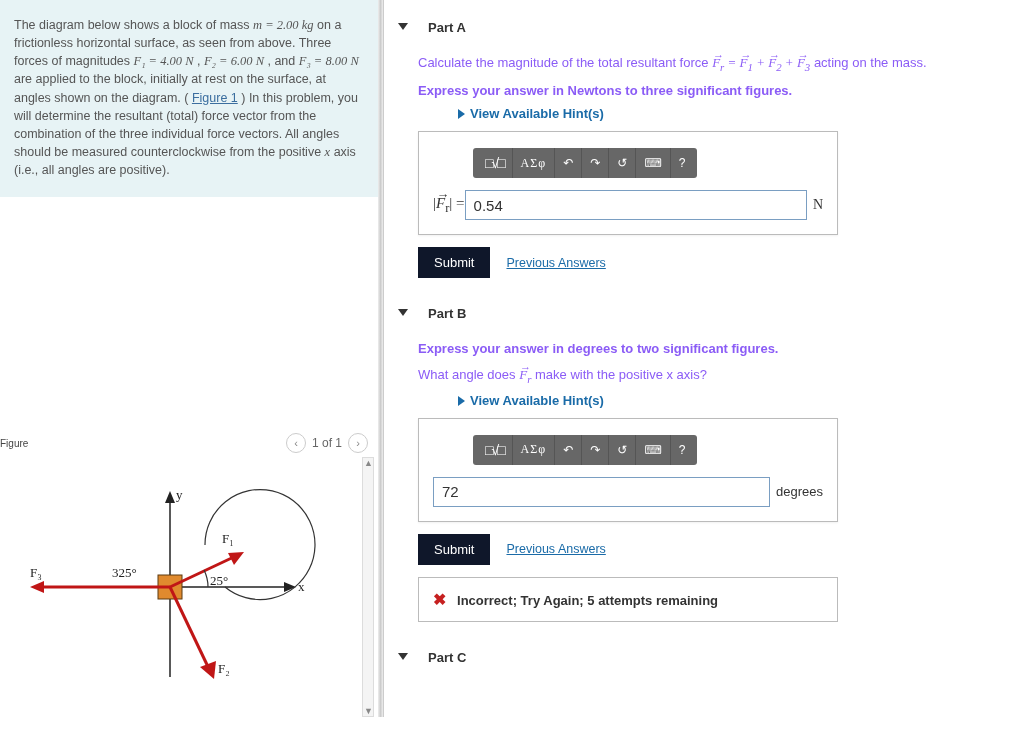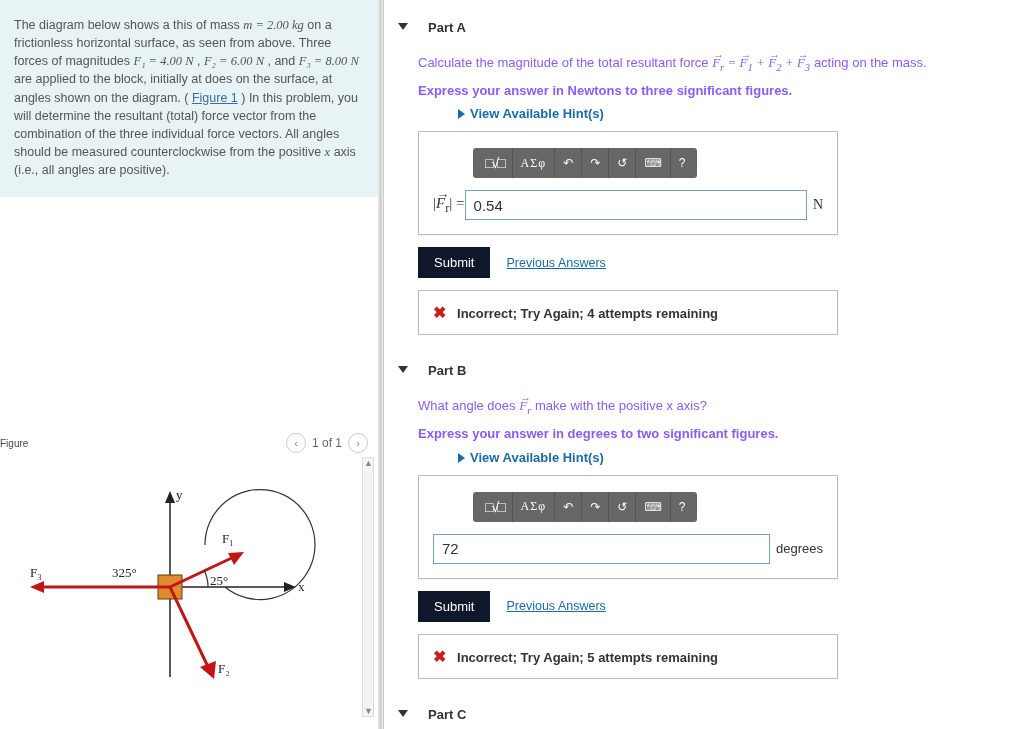--- a/index.html
+++ b/index.html
@@ -95,29 +95,29 @@
   svg .f3{stroke:#c01616;stroke-width:3;}
   svg .axis{stroke:#222;stroke-width:1.5;}
   svg text{font-family:'Times New Roman',serif;font-size:13px;fill:#222;}
 </style>
 </head>
 <body>
 
 <div class="layout">
   <div class="left-col">
     <div class="intro">
-      <span>The diagram below shows a this of mass </span>
+      <span>The diagram below shows a block of mass </span>
       <span class="ital">m = 2.00 kg</span>
       <span> on a frictionless horizontal surface, as seen from above. Three forces of magnitudes </span>
       <span class="ital">F₁ = 4.00 N</span>
       <span>, </span>
       <span class="ital">F₂ = 6.00 N</span>
       <span>, and </span>
       <span class="ital">F₃ = 8.00 N</span>
-      <span> are applied to the block, initially at does on the surface, at angles shown on the diagram. (</span>
+      <span> are applied to the block, initially at rest on the surface, at angles shown on the diagram. (</span>
       <a href="#">Figure 1</a>
       <span>) In this problem, you will determine the resultant (total) force vector from the combination of the three individual force vectors. All angles should be measured counterclockwise from the positive </span>
       <span class="ital">x</span>
       <span> axis (i.e., all angles are positive).</span>
     </div>
 
     <div class="figure-hdr">
       <span class="figure-title">Figure</span>
       <span class="pager">
         <span class="nav">‹</span>
@@ -194,37 +194,33 @@
           <input class="answer-input" value="0.54" style="">
           <span class="unit">N</span>
         </div>
       </div>
 
       <div class="submit-row">
         <button class="submit-btn">Submit</button>
         <a href="#" class="prev-link">Previous Answers</a>
       </div>
 
-      <div class="feedback">
-        <span class="x">✖</span>
-        <span>Incorrect; Try Again; 4 attempts remaining</span>
-      </div>
     </div>
 
     <div class="part">
       <div class="part-hdr">
         <span class="caret-down"></span>
         <span>Part B</span>
       </div>
+      <div class="prompt bold">Express your answer in degrees to two significant figures.</div>
       <div class="prompt">
         <span>What angle does </span>
         <span class="ital"><span class="vec">F</span><sub>r</sub></span>
         <span> make with the positive x axis?</span>
       </div>
-      <div class="prompt bold">Express your answer in degrees to two significant figures.</div>
       <div class="hints"><span class="tri"></span><span>View Available Hint(s)</span></div>
 
       <div class="answer-box">
         <div class="toolbar">
           <span class="tool">
               <span class="sqrt-ico">□√□</span>
             </span>
           <span class="tool greek">ΑΣφ</span>
           <span class="tool">↶</span>
           <span class="tool">↷</span>

